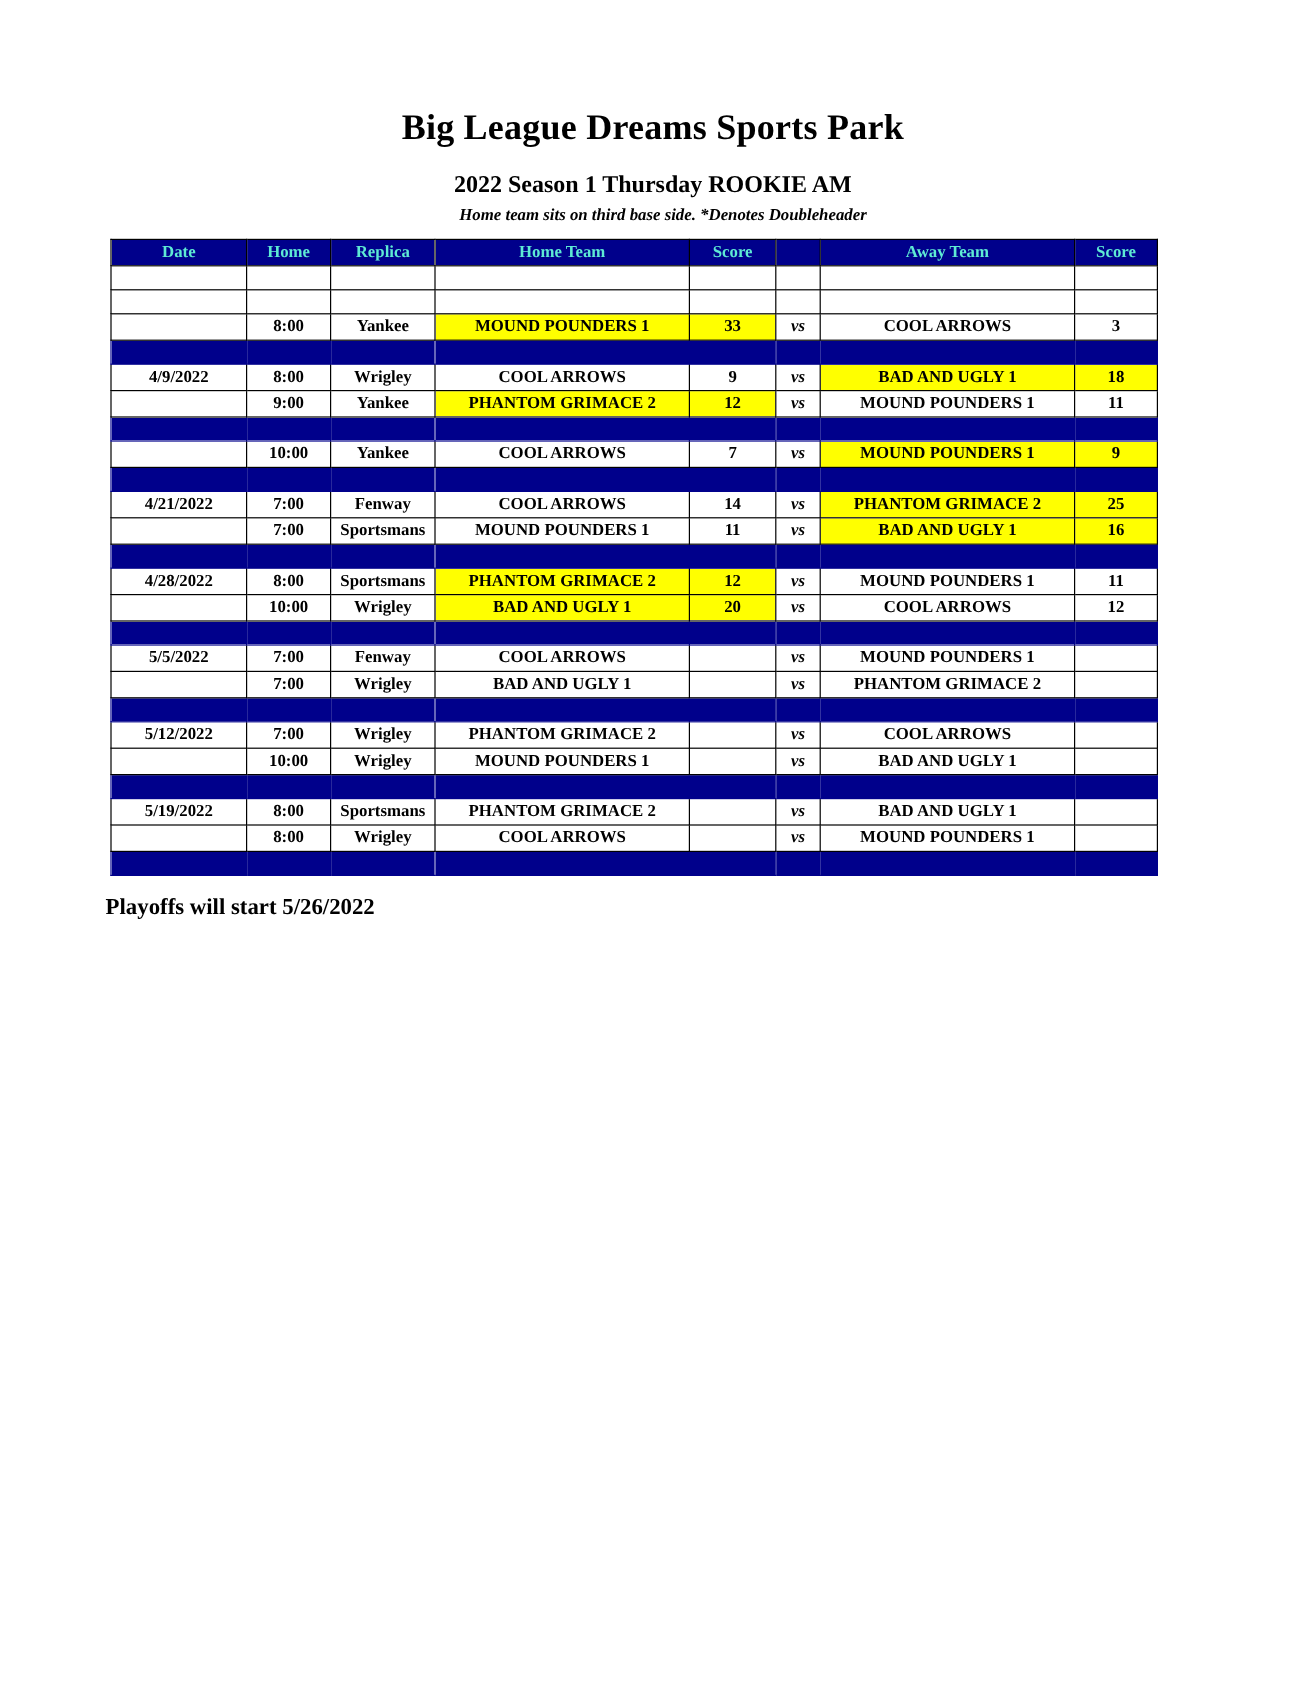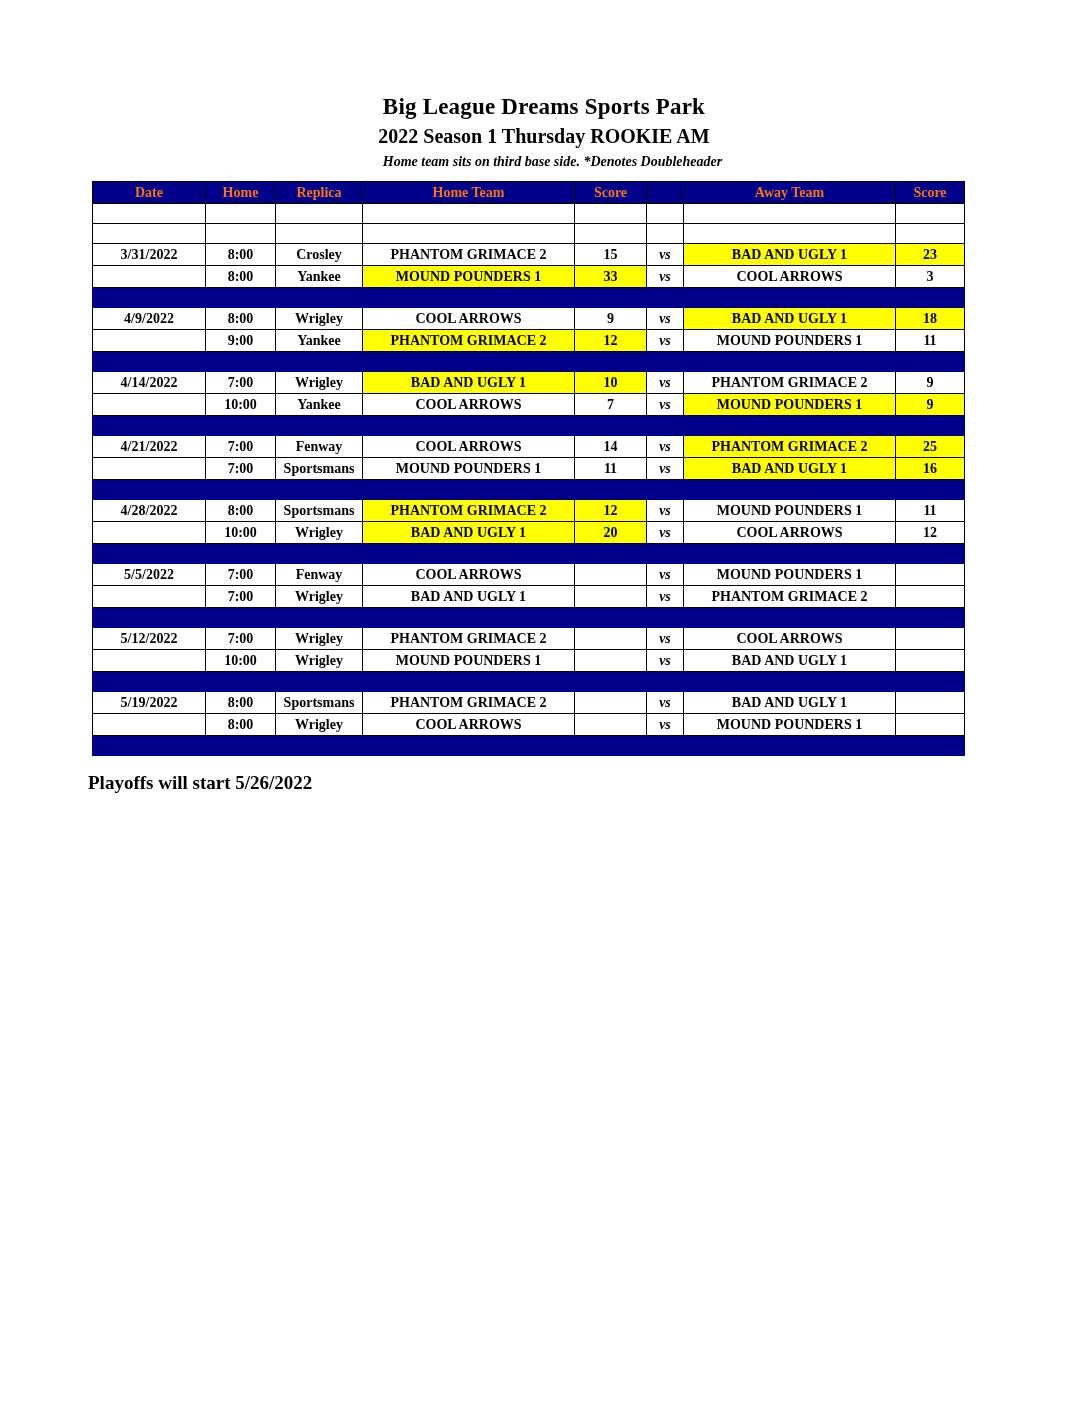--- a/index.html
+++ b/index.html
@@ -19,30 +19,30 @@
     width: 1088px;
     height: 1408px;
   }
   .titles {
     text-align: center;
     padding-top: 92px;
   }
   .title-main {
     font-family: "Liberation Serif", serif;
     font-weight: bold;
-    font-size: 23px;
+    font-size: 30px;
     line-height: 30px;
     letter-spacing: 0.2px;
   }
   .title-sub {
     font-family: "Liberation Serif", serif;
     font-weight: bold;
     font-size: 20px;
     line-height: 25px;
-    margin-top: 2px;
+    margin-top: 20px;
   }
   .title-note {
     font-family: "Liberation Serif", serif;
     font-weight: bold;
     font-style: italic;
     font-size: 14px;
     line-height: 18px;
     margin-top: 4px;
     padding-left: 17px;
   }
@@ -60,21 +60,21 @@
     font-size: 14px;
     font-family: "Liberation Serif", serif;
     font-weight: bold;
     text-align: center;
     vertical-align: middle;
     overflow: hidden;
     white-space: nowrap;
   }
   thead th {
     background: #00008B;
-    color: #f97316;
+    color: #5eead4;
     font-size: 15px;
     height: 23px;
   }
   .c-date { width: 113px; }
   .c-time { width: 70px; }
   .c-rep  { width: 87px; }
   .c-home { width: 212px; }
   .c-hs   { width: 72px; }
   .c-vs   { width: 37px; }
   .c-away { width: 212px; }
@@ -152,30 +152,20 @@
           <td></td>
           <td></td>
           <td></td>
           <td></td>
           <td></td>
           <td></td>
           <td></td>
           <td></td>
         </tr>
         <tr>
-          <td>3/31/2022</td>
-          <td>8:00</td>
-          <td>Crosley</td>
-          <td>PHANTOM GRIMACE 2</td>
-          <td>15</td>
-          <td class="vs">vs</td>
-          <td class="hl">BAD AND UGLY 1</td>
-          <td class="hl">23</td>
-        </tr>
-        <tr>
           <td></td>
           <td>8:00</td>
           <td>Yankee</td>
           <td class="hl">MOUND POUNDERS 1</td>
           <td class="hl">33</td>
           <td class="vs">vs</td>
           <td>COOL ARROWS</td>
           <td>3</td>
         </tr>
         <tr class="navy">
@@ -212,30 +202,20 @@
           <td></td>
           <td></td>
           <td></td>
           <td></td>
           <td></td>
           <td></td>
           <td></td>
           <td></td>
         </tr>
         <tr>
-          <td>4/14/2022</td>
-          <td>7:00</td>
-          <td>Wrigley</td>
-          <td class="hl">BAD AND UGLY 1</td>
-          <td class="hl">10</td>
-          <td class="vs">vs</td>
-          <td>PHANTOM GRIMACE 2</td>
-          <td>9</td>
-        </tr>
-        <tr>
           <td></td>
           <td>10:00</td>
           <td>Yankee</td>
           <td>COOL ARROWS</td>
           <td>7</td>
           <td class="vs">vs</td>
           <td class="hl">MOUND POUNDERS 1</td>
           <td class="hl">9</td>
         </tr>
         <tr class="navy">

